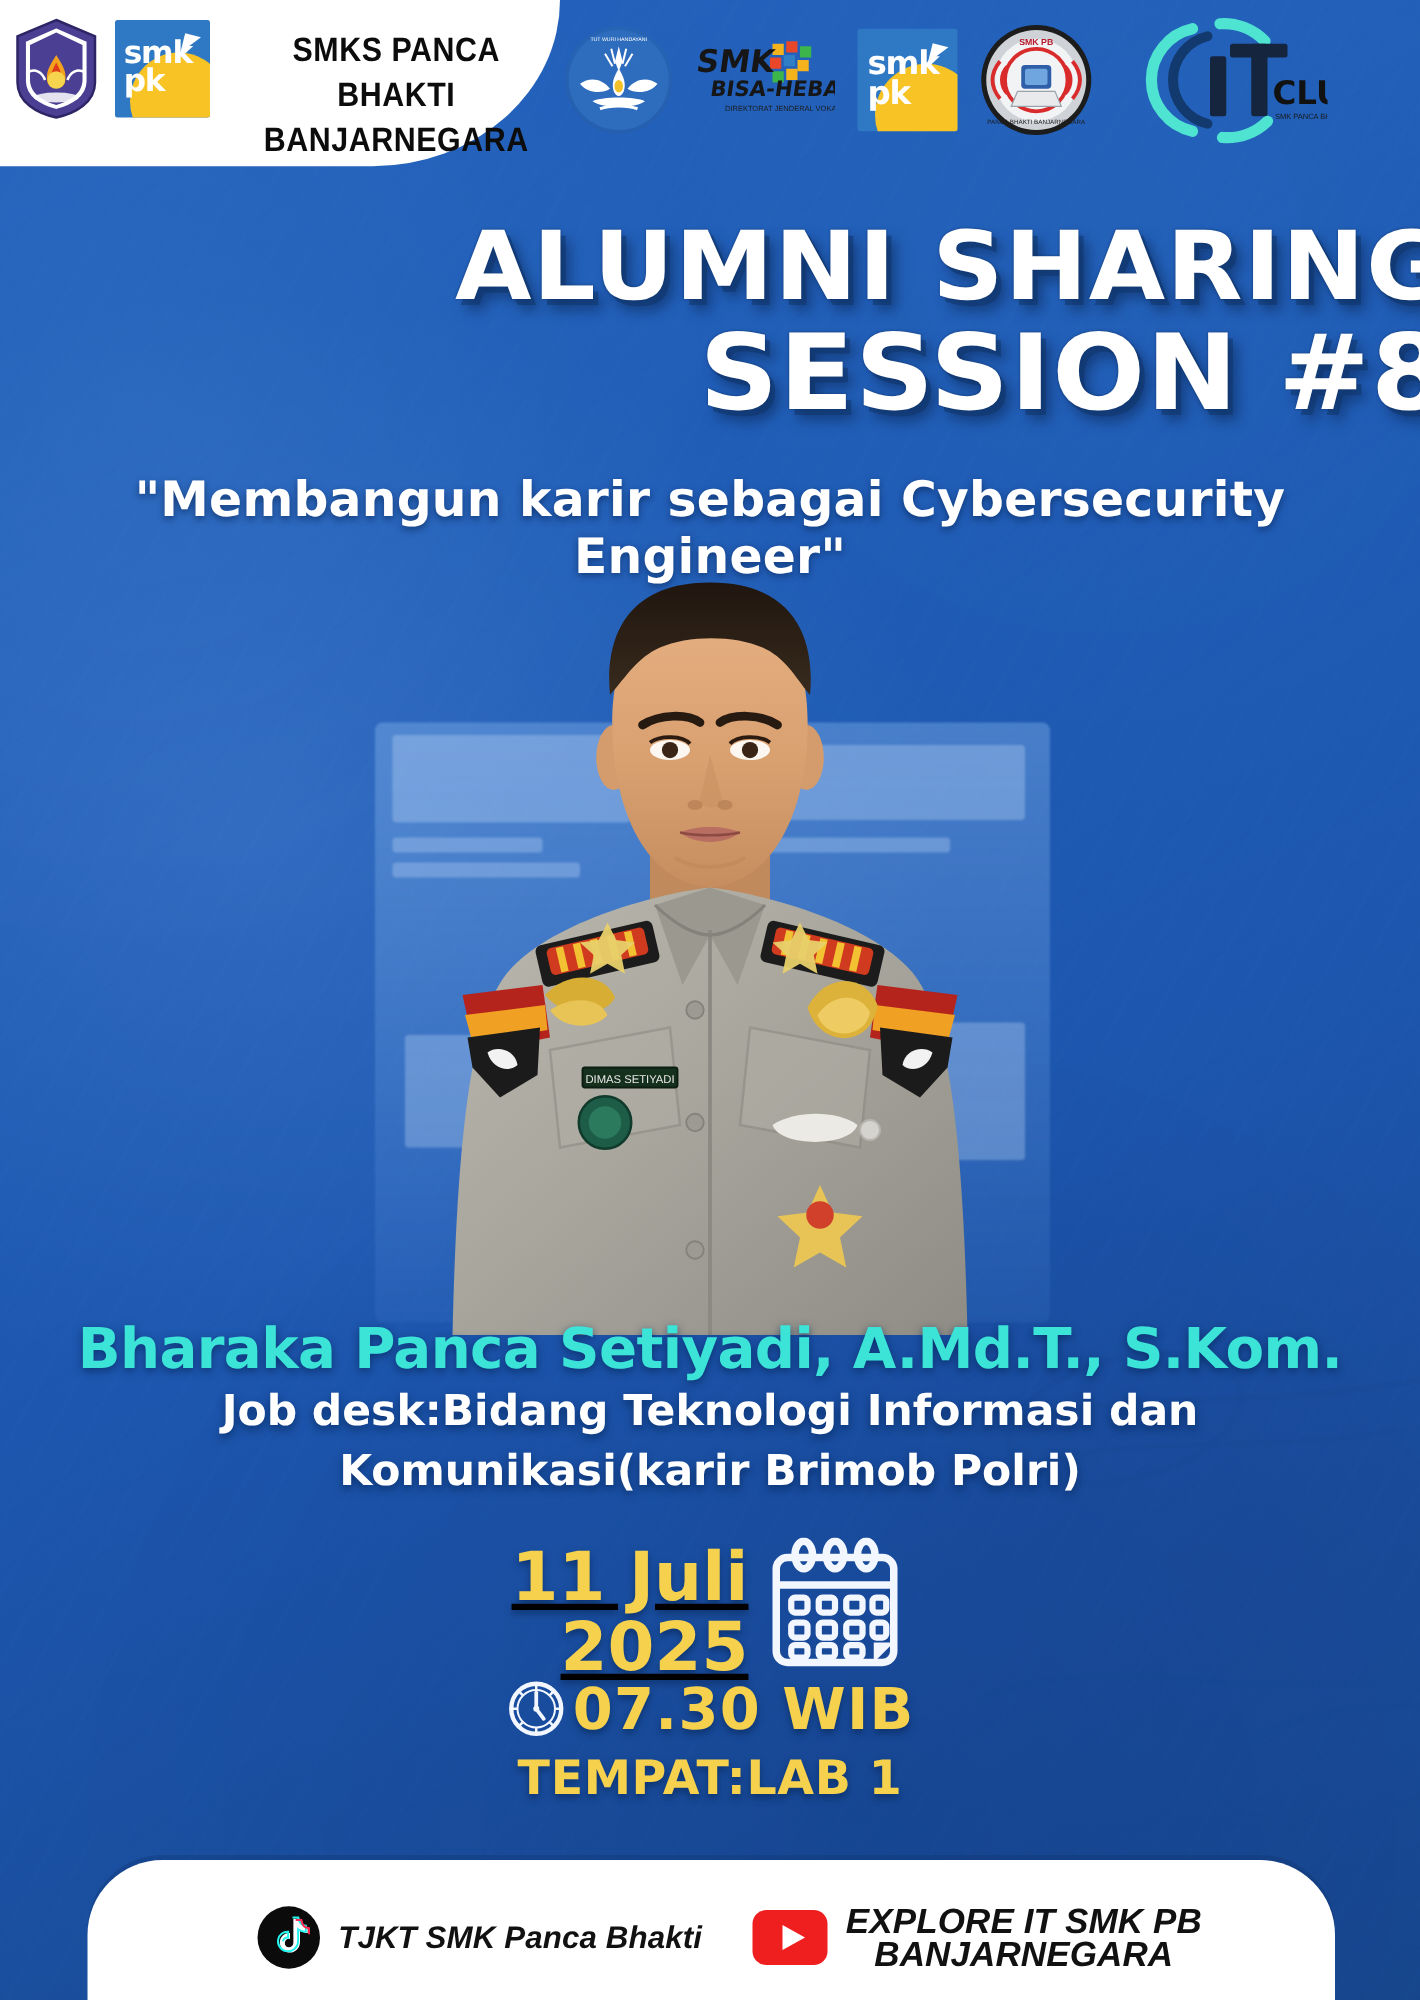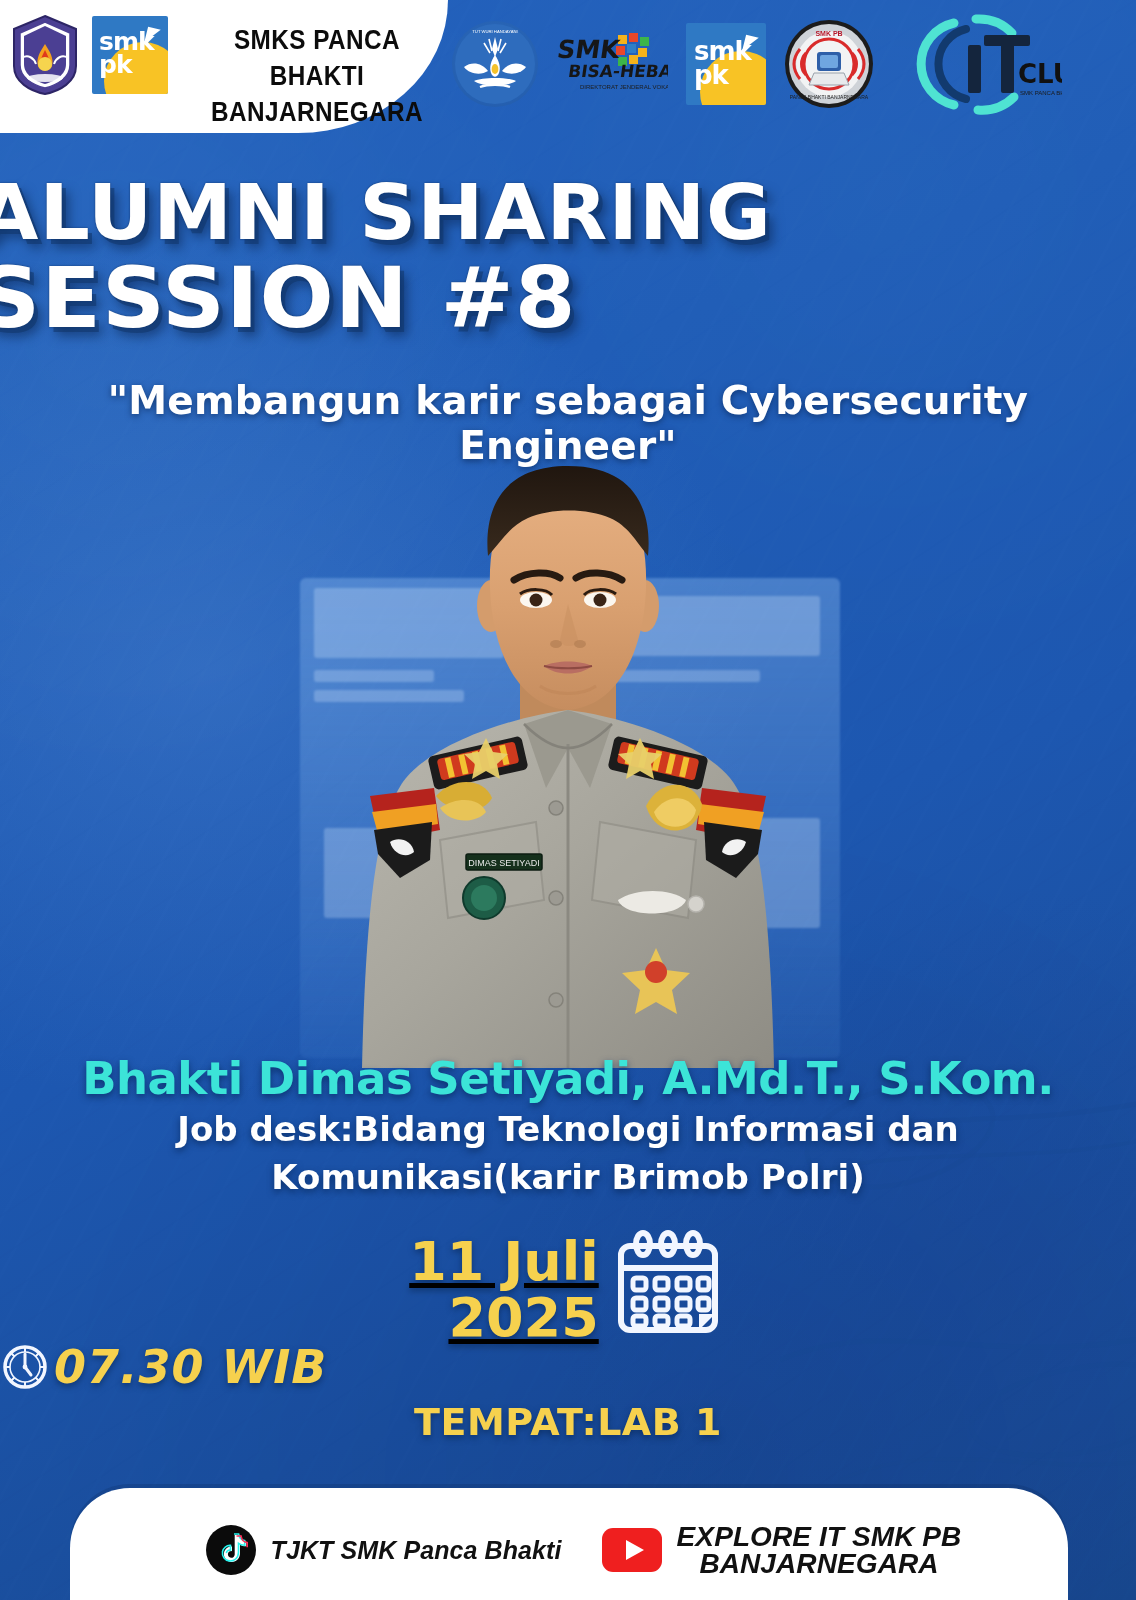--- a/index.html
+++ b/index.html
@@ -91,21 +91,21 @@
   .smkpk2 .arc{position:absolute;right:-16px;bottom:-28px;width:82px;height:82px;background:#f8c325;border-radius:50%;}
   .smkpk2 .txt{position:absolute;left:8px;top:16px;color:#fff;font-weight:bold;font-size:26px;line-height:24px;letter-spacing:-1px;z-index:2;font-family:"DejaVu Sans",sans-serif;}
   .smkpk2 .flag{position:absolute;right:9px;top:13px;width:0;height:0;z-index:3;border-left:13px solid #fff;border-bottom:16px solid transparent;transform:rotate(14deg);}
   .logo-smkpb{width:90px;height:90px;position:relative}
   .logo-smkpb svg{width:100%;height:100%}
   .logo-itclub{width:170px;height:106px;position:relative}
   .logo-itclub svg{width:100%;height:100%}
 
   
   .title-wrap{
-    position:absolute; left:0; top:176px; width:1136px; text-align:left;
+    position:absolute; left:0; top:176px; width:1136px; text-align:right;
   }
   .title-1, .title-2{
     color:#ffffff; font-weight:bold; font-family:"DejaVu Sans",sans-serif;
     letter-spacing:1px;
     text-shadow:
       0 0 2px rgba(16,52,104,.95),
       4px 5px 0 rgba(16,52,104,.55),
       7px 9px 10px rgba(10,35,78,.55);
   }
   .title-1{ font-size:76px; line-height:74px; transform:scaleX(1.04); }
@@ -159,23 +159,22 @@
   .date-stack{ text-align:right; padding-top:6px;text-decoration:underline; }
   .date-day, .date-year{
     color:#f6d14e; font-weight:bold; font-size:54px; line-height:56px;
     font-family:"DejaVu Sans",sans-serif;
     text-shadow:0 3px 6px rgba(7,36,82,.6);
   }
   .cal-icon{ width:122px; height:112px; margin-top:2px; }
   .cal-icon svg{width:100%;height:100%}
 
   .time-row{
-    display:flex; align-items:center; justify-content:flex-start; gap:4px;
+    display:flex; align-items:center; justify-content:center; gap:4px;
     margin-top:-6px;
-    font-style:italic;
   }
   .clock-icon{ width:50px;height:50px; }
   .clock-icon svg{width:100%;height:100%}
   .time-text{
     color:#f6d14e; font-weight:bold; font-size:46px; letter-spacing:1px;
     font-family:"DejaVu Sans",sans-serif;
     text-shadow:0 3px 6px rgba(7,36,82,.6);
   }
   .place-text{
     text-align:center; margin-top:6px;
@@ -466,21 +465,21 @@
         <ellipse cx="292" cy="196" rx="6" ry="4" fill="#b07c52" opacity=".65"></ellipse>
 
         <path d="M256 218 C268 212, 292 212, 304 218 C292 228, 268 228, 256 218Z" fill="#b96e62"></path>
         <path d="M256 218 C270 221, 290 221, 304 218" stroke="#8d4a42" stroke-width="2" fill="none"></path>
 
         <path d="M252 238 C266 248, 294 248, 308 238" stroke="#bd8356" stroke-width="3" fill="none" opacity=".5"></path>
       </svg>
     </div>
   </div>
 
-  <div class="speaker-name">Bhakti Dimas Setiyadi, A.Md.T., S.Kom.</div>
+  <div class="speaker-name">Bharaka Panca Setiyadi, A.Md.T., S.Kom.</div>
   <div class="speaker-role">
     <div>Job desk:Bidang Teknologi Informasi dan</div>
     <div>Komunikasi(karir Brimob Polri)</div>
   </div>
 
   <div class="date-block">
     <div class="date-row">
       <div class="date-stack">
         <div class="date-day">11 Juli</div>
         <div class="date-year">2025</div>

